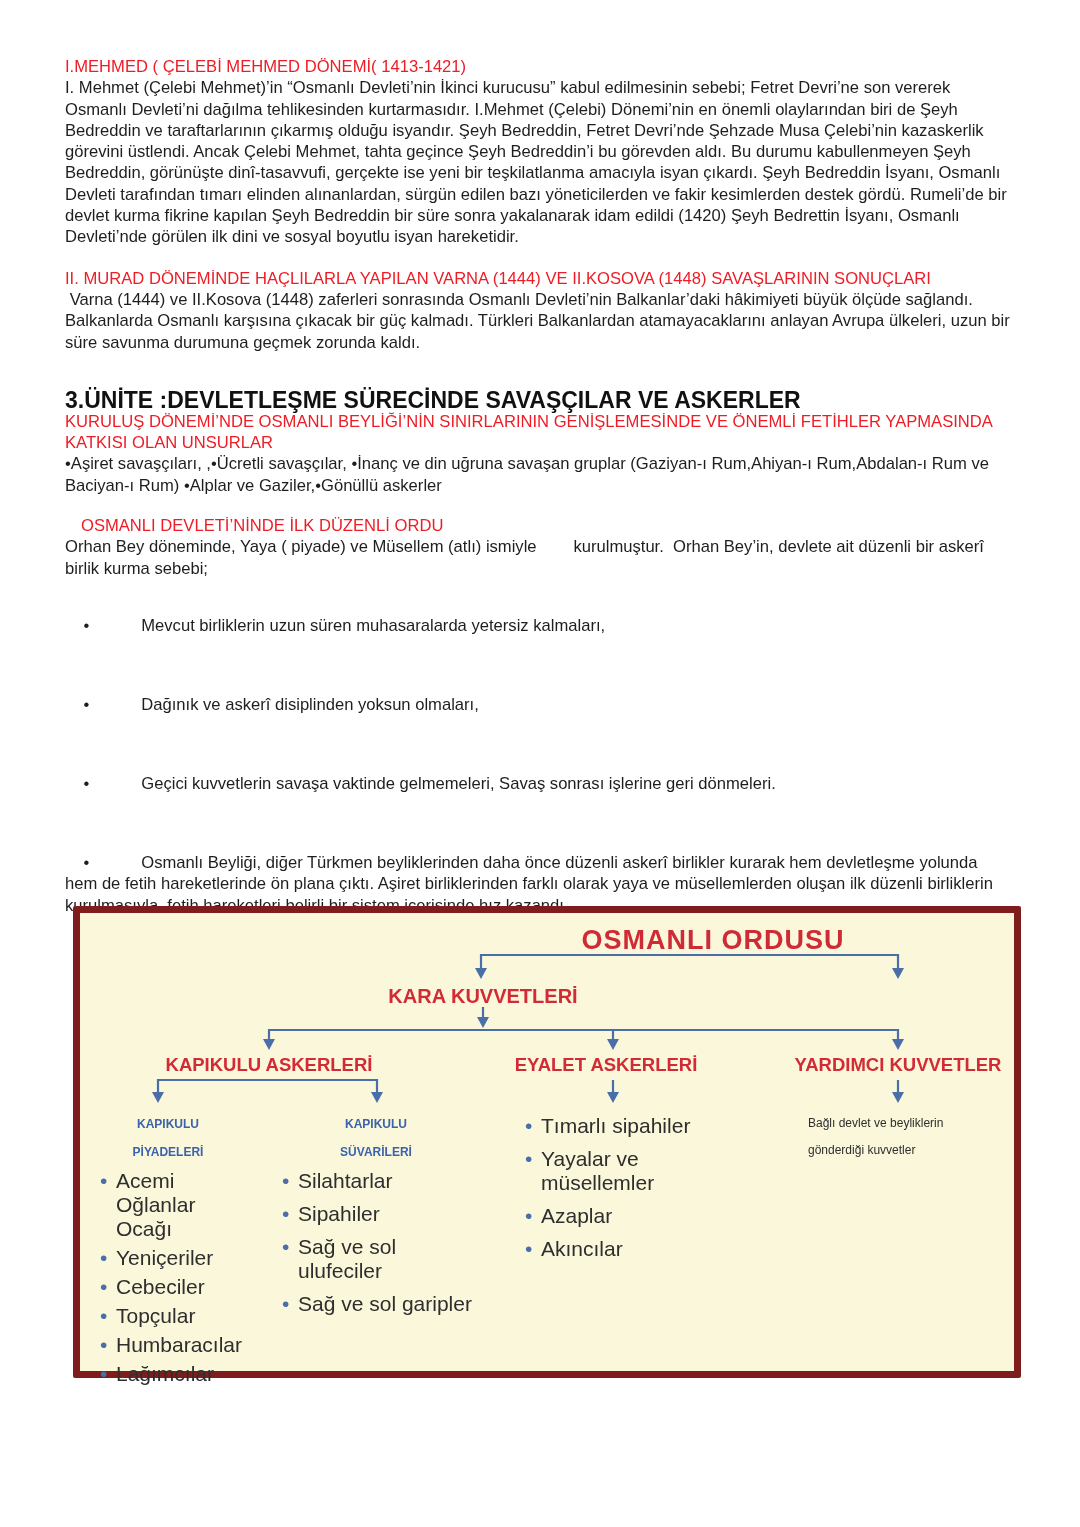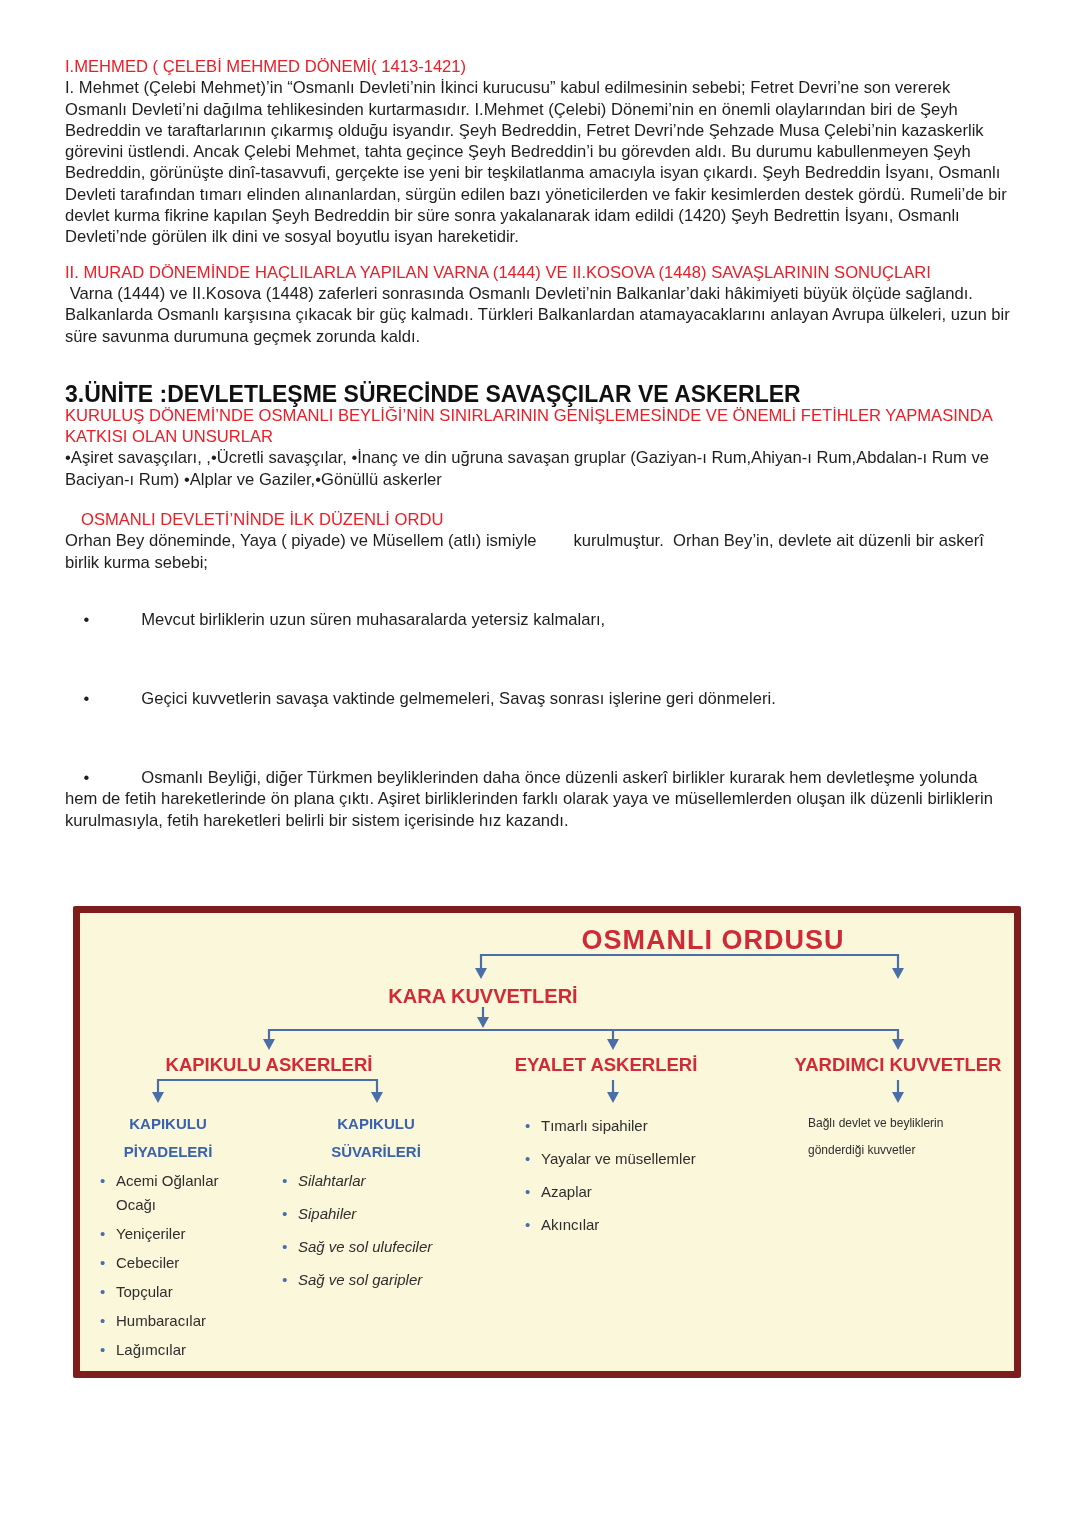--- a/index.html
+++ b/index.html
@@ -3,35 +3,35 @@
 <meta charset="utf-8">
 <style>
   html,body{margin:0;padding:0;background:#ffffff;}
   body{width:1080px;height:1527px;position:relative;font-family:"Liberation Sans",sans-serif;overflow:hidden;}
 
   
   .doc{position:absolute;left:65px;top:56px;width:947px;font-size:16.6px;line-height:21.3px;color:#1e1e1e;}
   .doc p{margin:0;white-space:pre-wrap;}
   .red-h{font-size:16.6px;font-weight:400;color:#ee1c25;margin:0;line-height:21.3px;white-space:pre-wrap;}
   .black-h{font-size:23px;font-weight:700;color:#111111;margin:0;line-height:22px;white-space:pre-wrap;}
-  .mt14{margin-top:14px;} .mt13{margin-top:13px;} .mt12{}
+  .mt14{margin-top:20px;} .mt13{margin-top:13px;} .mt12{}
   .mt36{margin-top:36px;} .mt19{margin-top:19px;}
   .indent16{margin-left:16px;}
   .bullet-row{margin-top:15px;white-space:pre-wrap;}
   .bullet-row .b{display:inline-block;}
   .bullet-row .gap{display:inline-block;width:52px;}
 
   
   .panel{position:absolute;left:73px;top:906px;width:934px;height:458px;background:#faf7db;border:7px solid #7f1d1d;border-radius:2px;}
   .panel .lbl{position:absolute;transform:translateX(-50%);text-align:center;white-space:nowrap;}
   .dg-title{top:12px;left:633px;font-size:27px;font-weight:700;color:#cf2b36;letter-spacing:1px;}
   .dg-red1{font-size:20px;font-weight:700;color:#d22b35;line-height:27px;}
   .dg-red2{font-size:18.5px;font-weight:700;color:#d22b35;}
-  .dg-blue{font-size:15px;font-weight:700;color:#3a63ae;line-height:28px;}
-  .dg-list{position:absolute;margin:0;padding:0;list-style:none;font-size:15px;color:#2e2e2e;}
+  .dg-blue{font-size:12px;font-weight:700;color:#3a63ae;line-height:28px;}
+  .dg-list{position:absolute;margin:0;padding:0;list-style:none;font-size:21px;color:#2e2e2e;}
   .dg-list li{position:relative;padding-left:16px;line-height:24px;}
   .dg-list li::before{content:"\2022";position:absolute;left:0;top:0;color:#4a6fa8;}
   .sp5 li{margin-bottom:5px;} .sp9 li{margin-bottom:9px;}
   .dg-note{position:absolute;font-size:12px;line-height:27px;color:#2e2e2e;}
   svg.conn{position:absolute;left:0;top:0;}
 </style>
 </head>
 <body>
 
 <div class="doc">
@@ -44,20 +44,23 @@
   <h1 class="black-h mt36">3.ÜNİTE :DEVLETLEŞME SÜRECİNDE SAVAŞÇILAR VE ASKERLER</h1>
 
   <h2 class="red-h mt12">KURULUŞ DÖNEMİ’NDE OSMANLI BEYLİĞİ’NİN SINIRLARININ GENİŞLEMESİNDE VE ÖNEMLİ FETİHLER YAPMASINDA KATKISI OLAN UNSURLAR</h2>
   <p class="mt13">•Aşiret savaşçıları, ,•Ücretli savaşçılar, •İnanç ve din uğruna savaşan gruplar (Gaziyan-ı Rum,Ahiyan-ı Rum,Abdalan-ı Rum ve Baciyan-ı Rum) •Alplar ve Gaziler,•Gönüllü askerler</p>
 
   <h2 class="red-h mt19 indent16">OSMANLI DEVLETİ’NİNDE İLK DÜZENLİ ORDU</h2>
   <p class="mt12">Orhan Bey döneminde, Yaya ( piyade) ve Müsellem (atlı) ismiyle        kurulmuştur.  Orhan Bey’in, devlete ait düzenli bir askerî birlik kurma sebebi;</p>
 
   <div class="bullet-row">
     <span class="b">•</span><span class="gap"></span><span>Mevcut birliklerin uzun süren muhasaralarda yetersiz kalmaları,</span>
+  </div>
+  <div class="bullet-row">
+    <span class="b">•</span><span class="gap"></span><span>Dağınık ve askerî disiplinden yoksun olmaları,</span>
   </div>
   <div class="bullet-row">
     <span class="b">•</span><span class="gap"></span><span>Geçici kuvvetlerin savaşa vaktinde gelmemeleri, Savaş sonrası işlerine geri dönmeleri.</span>
   </div>
   <div class="bullet-row">
     <span class="b">•</span><span class="gap"></span><span>Osmanlı Beyliği, diğer Türkmen beyliklerinden daha önce düzenli askerî birlikler kurarak hem devletleşme yolunda hem de fetih hareketlerinde ön plana çıktı. Aşiret birliklerinden farklı olarak yaya ve müsellemlerden oluşan ilk düzenli birliklerin kurulmasıyla, fetih hareketleri belirli bir sistem içerisinde hız kazandı.</span>
   </div>
 </div>
 
 <div class="panel">
@@ -115,21 +118,21 @@
 
   <ul class="dg-list sp5" style="left:20px;top:256px;width:150px;">
     <li>Acemi Oğlanlar Ocağı</li>
     <li>Yeniçeriler</li>
     <li>Cebeciler</li>
     <li>Topçular</li>
     <li>Humbaracılar</li>
     <li>Lağımcılar</li>
   </ul>
 
-  <ul class="dg-list sp9" style="left:202px;top:256px;width:200px;font-style:italic;">
+  <ul class="dg-list sp9" style="left:202px;top:256px;width:200px;">
     <li>Silahtarlar</li>
     <li>Sipahiler</li>
     <li>Sağ ve sol ulufeciler</li>
     <li>Sağ ve sol garipler</li>
   </ul>
 
   <ul class="dg-list sp9" style="left:445px;top:201px;width:230px;">
     <li>Tımarlı sipahiler</li>
     <li>Yayalar ve müsellemler</li>
     <li>Azaplar</li>

